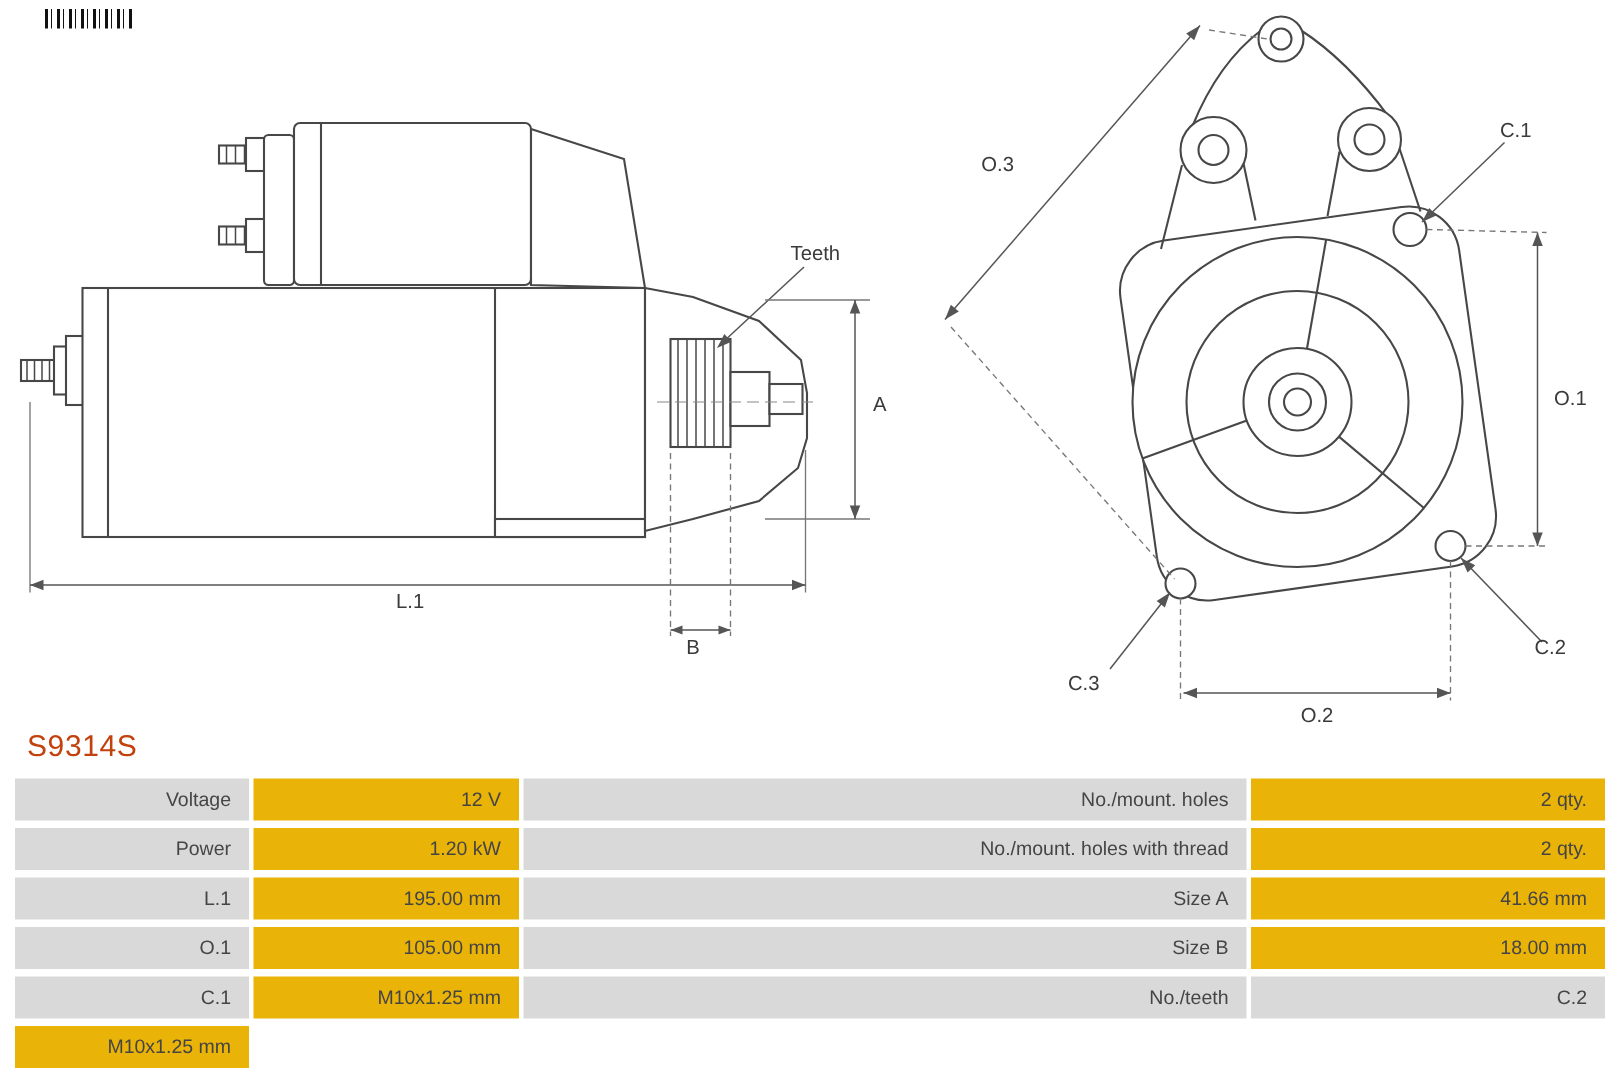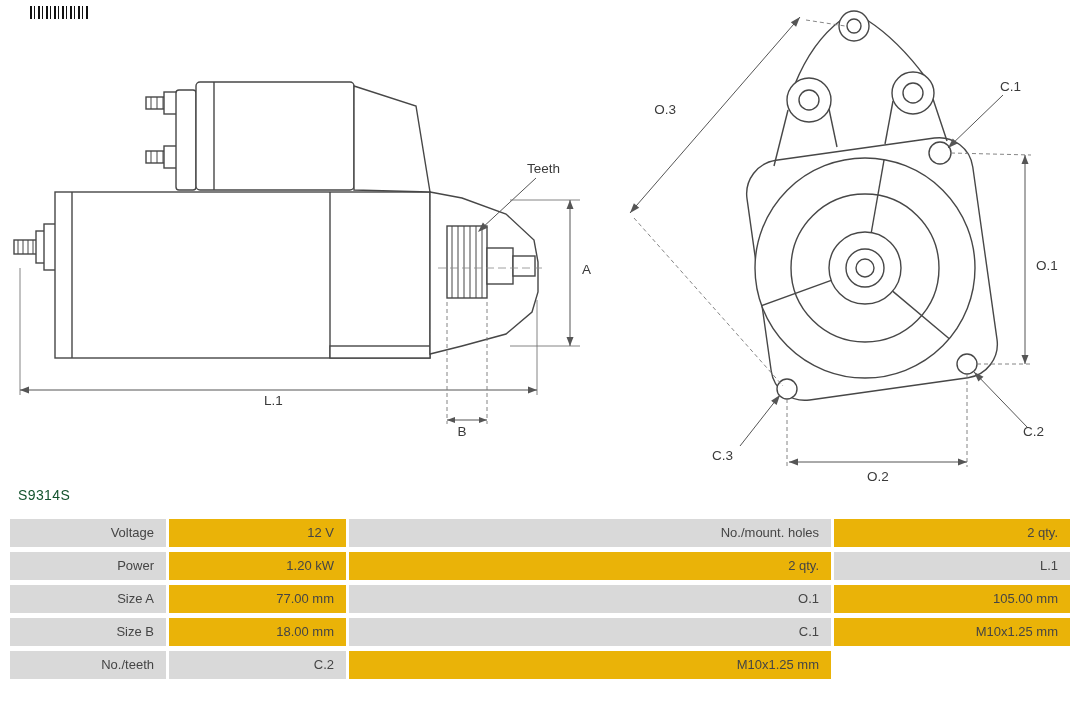--- a/index.html
+++ b/index.html
@@ -20,22 +20,22 @@
     position:absolute; left:0; top:0;
     width:1080px; height:487px;
   }
   svg text {
     font-family:"Liberation Sans", sans-serif;
     font-size:13.5px;
     fill:#3a3a3a;
   }
   .product-code {
     position:absolute; left:18px; top:487px;
-    font-size:14px; letter-spacing:0.4px;
-    color:#14532d; font-weight:400;
+    font-size:20px; letter-spacing:0.4px;
+    color:#c2410c; font-weight:400;
   }
   .spec-table {
     position:absolute; left:10px; top:519px;
     width:1060px;
     display:grid;
     grid-template-columns:156px 177px 482px 236px;
     column-gap:3px; row-gap:5px;
   }
   .cell {
     height:28px; line-height:28px;
@@ -212,26 +212,28 @@
 
   <div class="spec-table">
 
     <div class="cell label">Voltage</div>
     <div class="cell value">12 V</div>
     <div class="cell label">No./mount. holes</div>
     <div class="cell value">2 qty.</div>
 
     <div class="cell label">Power</div>
     <div class="cell value">1.20 kW</div>
+    <div class="cell label">No./mount. holes with thread</div>
     <div class="cell value">2 qty.</div>
 
     <div class="cell label">L.1</div>
+    <div class="cell value">195.00 mm</div>
 
     <div class="cell label">Size A</div>
-    <div class="cell value">77.00 mm</div>
+    <div class="cell value">41.66 mm</div>
     <div class="cell label">O.1</div>
     <div class="cell value">105.00 mm</div>
 
     <div class="cell label">Size B</div>
     <div class="cell value">18.00 mm</div>
     <div class="cell label">C.1</div>
     <div class="cell value">M10x1.25 mm</div>
 
     <div class="cell label">No./teeth</div>
     <div class="cell label">C.2</div>

